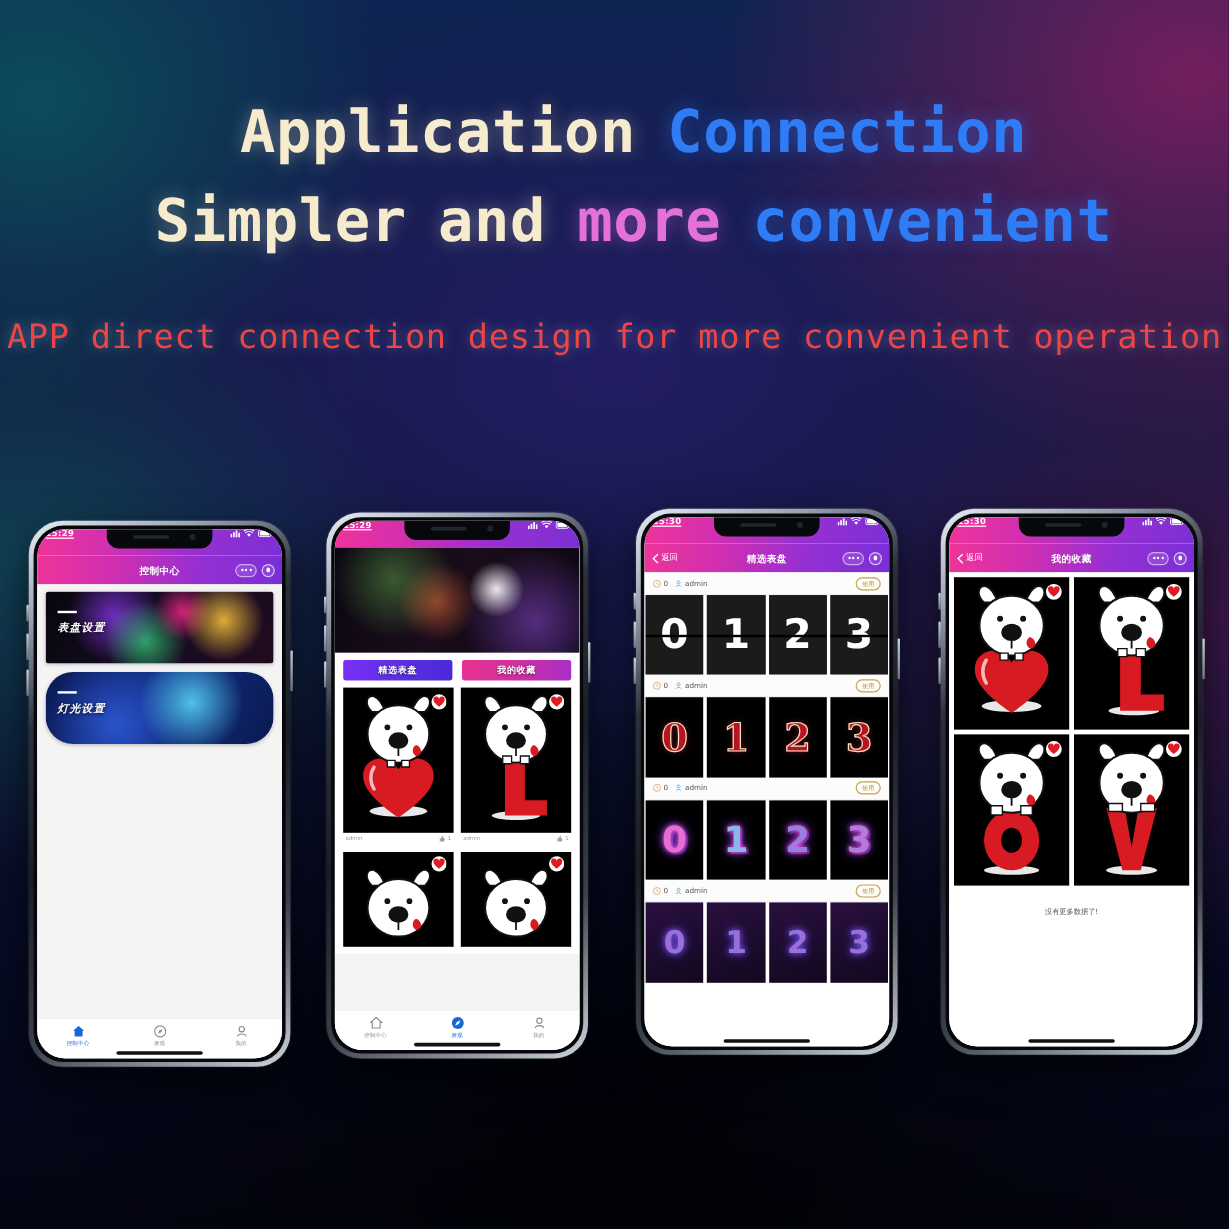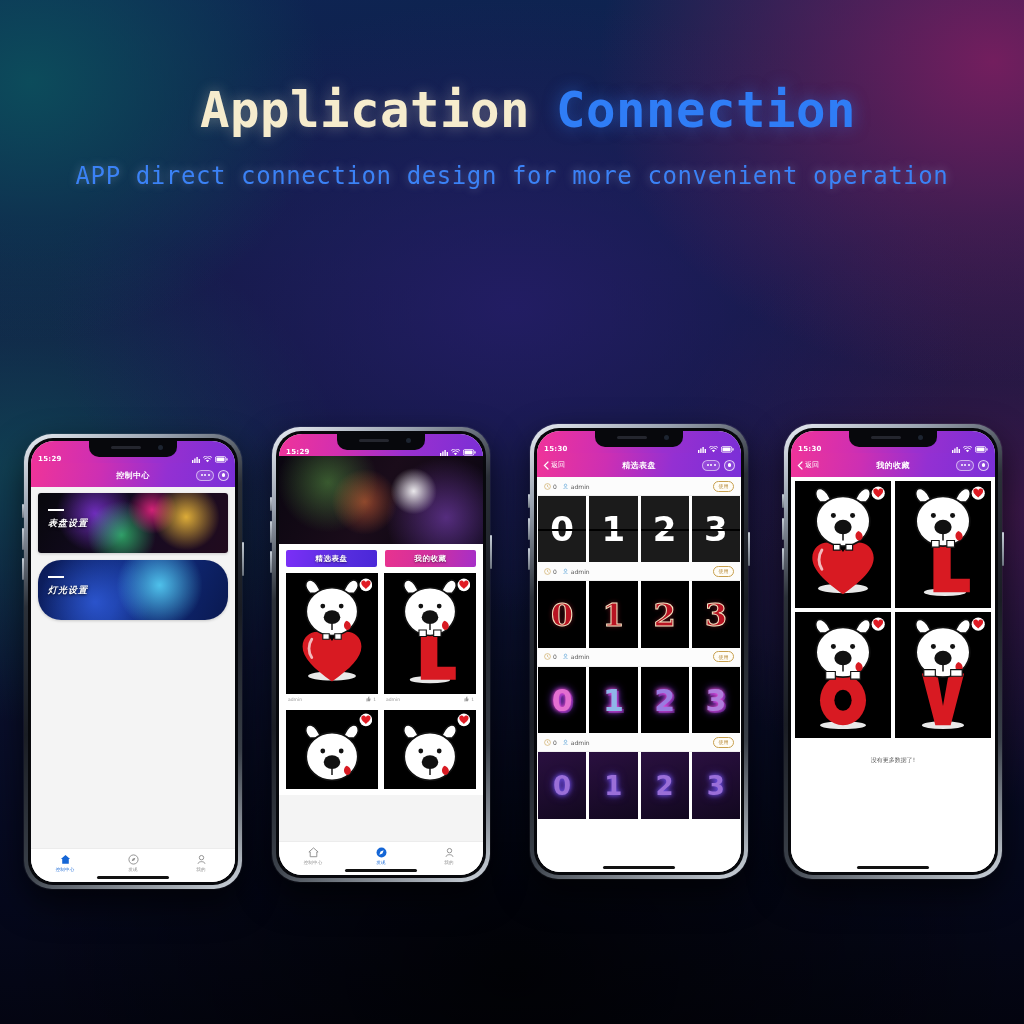--- a/index.html
+++ b/index.html
@@ -28,22 +28,22 @@
 
   
   .hero { position: absolute; left: 0; right: 0; top: 74px; text-align: center; z-index: 4; }
   .hl { font-family: "DejaVu Sans Mono", monospace; font-weight: bold; font-size: 49px;
         line-height: 74px; letter-spacing: 0.5px; white-space: nowrap; margin-left: 32px; }
   .hl span { display: inline-block; }
   .w-cream { color: #f6eccd; text-shadow: 0 0 14px rgba(246,236,205,.35); }
   .w-blue  { color: #2f7df6; text-shadow: 0 0 16px rgba(47,125,246,.5); }
   .w-mag   { color: #e471d8; text-shadow: 0 0 14px rgba(228,113,216,.45); }
   .gap { width: 26px; }
-  .sub { margin-top: 14px; font-family: "DejaVu Sans Mono", monospace;
-         font-size: 24px; color: #3b82f6; letter-spacing: 0.6px; white-space: nowrap;
+  .sub { margin-top: 42px; font-family: "DejaVu Sans Mono", monospace;
+         font-size: 28px; color: #ef4444; letter-spacing: 0.6px; white-space: nowrap;
          text-shadow: 0 0 10px rgba(200,220,255,.35); }
 
   
   #phones { position: absolute; left: 0; top: 424px; width: 1024px; height: 470px; z-index: 5; }
   .phone { position: absolute; width: 218px; height: 455px; }
   .p1 { left: 24px;  top: 10px; }
   .p2 { left: 272px; top: 3px; }
   .p3 { left: 530px; top: 0px; }
   .p4 { left: 784px; top: 0px; }
 
@@ -65,21 +65,21 @@
   }
   .notch i { position:absolute; top:5px; left:22px; width:30px; height:3px; border-radius:2px; background:#24262e; }
   .notch b { position:absolute; top:4px; right:14px; width:5px; height:5px; border-radius:50%; background:#1c2430; }
   .btn-side { position:absolute; right:-2px; width:2px; border-radius:2px; background:linear-gradient(180deg,#c9d1da,#6c747f); }
   .btn-l { position:absolute; left:-2px; width:2px; border-radius:2px; background:linear-gradient(180deg,#c9d1da,#6c747f); }
 
   
   .statusbar {
     height: 22px; flex: 0 0 22px; position: relative;
     background: linear-gradient(100deg,#f0339a 0%,#d22fb0 30%,#9a30cf 62%,#7b2fd6 100%);
-    display: flex; align-items: flex-end; padding: 0 7px; color: #fff;
+    display: flex; align-items: flex-start; padding: 0 7px; color: #fff; text-decoration: underline;
   }
   .st-time { font-size: 7px; font-weight: bold; letter-spacing: .3px; }
   .st-right { margin-left: auto; display: flex; align-items: center; gap: 3px; }
   .ic-sig, .ic-wifi, .ic-bat { display: block; }
   .navbar {
     height: 24px; flex: 0 0 24px; position: relative;
     background: linear-gradient(100deg,#ef3499 0%,#cd2fb3 34%,#9430d2 66%,#7a2fd8 100%);
     display: flex; align-items: center; padding: 0 6px; color: #fff;
   }
   .nav-back { display: flex; align-items: center; gap: 2px; font-size: 7px; }
@@ -189,20 +189,23 @@
 </style>
 </head>
 <body>
 
 <div id="bg"></div>
 
 <div class="hero">
   <div class="hl">
     <span class="w-cream">Application</span><span class="gap"></span><span class="w-blue">Connection</span>
   </div>
+  <div class="hl">
+    <span class="w-cream">Simpler</span><span class="gap"></span><span class="w-cream">and</span><span class="gap"></span><span class="w-mag">more</span><span class="gap"></span><span class="w-blue">convenient</span>
+  </div>
   <div class="sub">APP direct connection design for more convenient operation</div>
 </div>
 
 <div id="phones">
 
   <div class="phone p1">
     <div class="frame">
       <div class="btn-l" style="top:70px;height:14px"></div>
       <div class="btn-l" style="top:94px;height:22px"></div>
       <div class="btn-l" style="top:124px;height:22px"></div>

